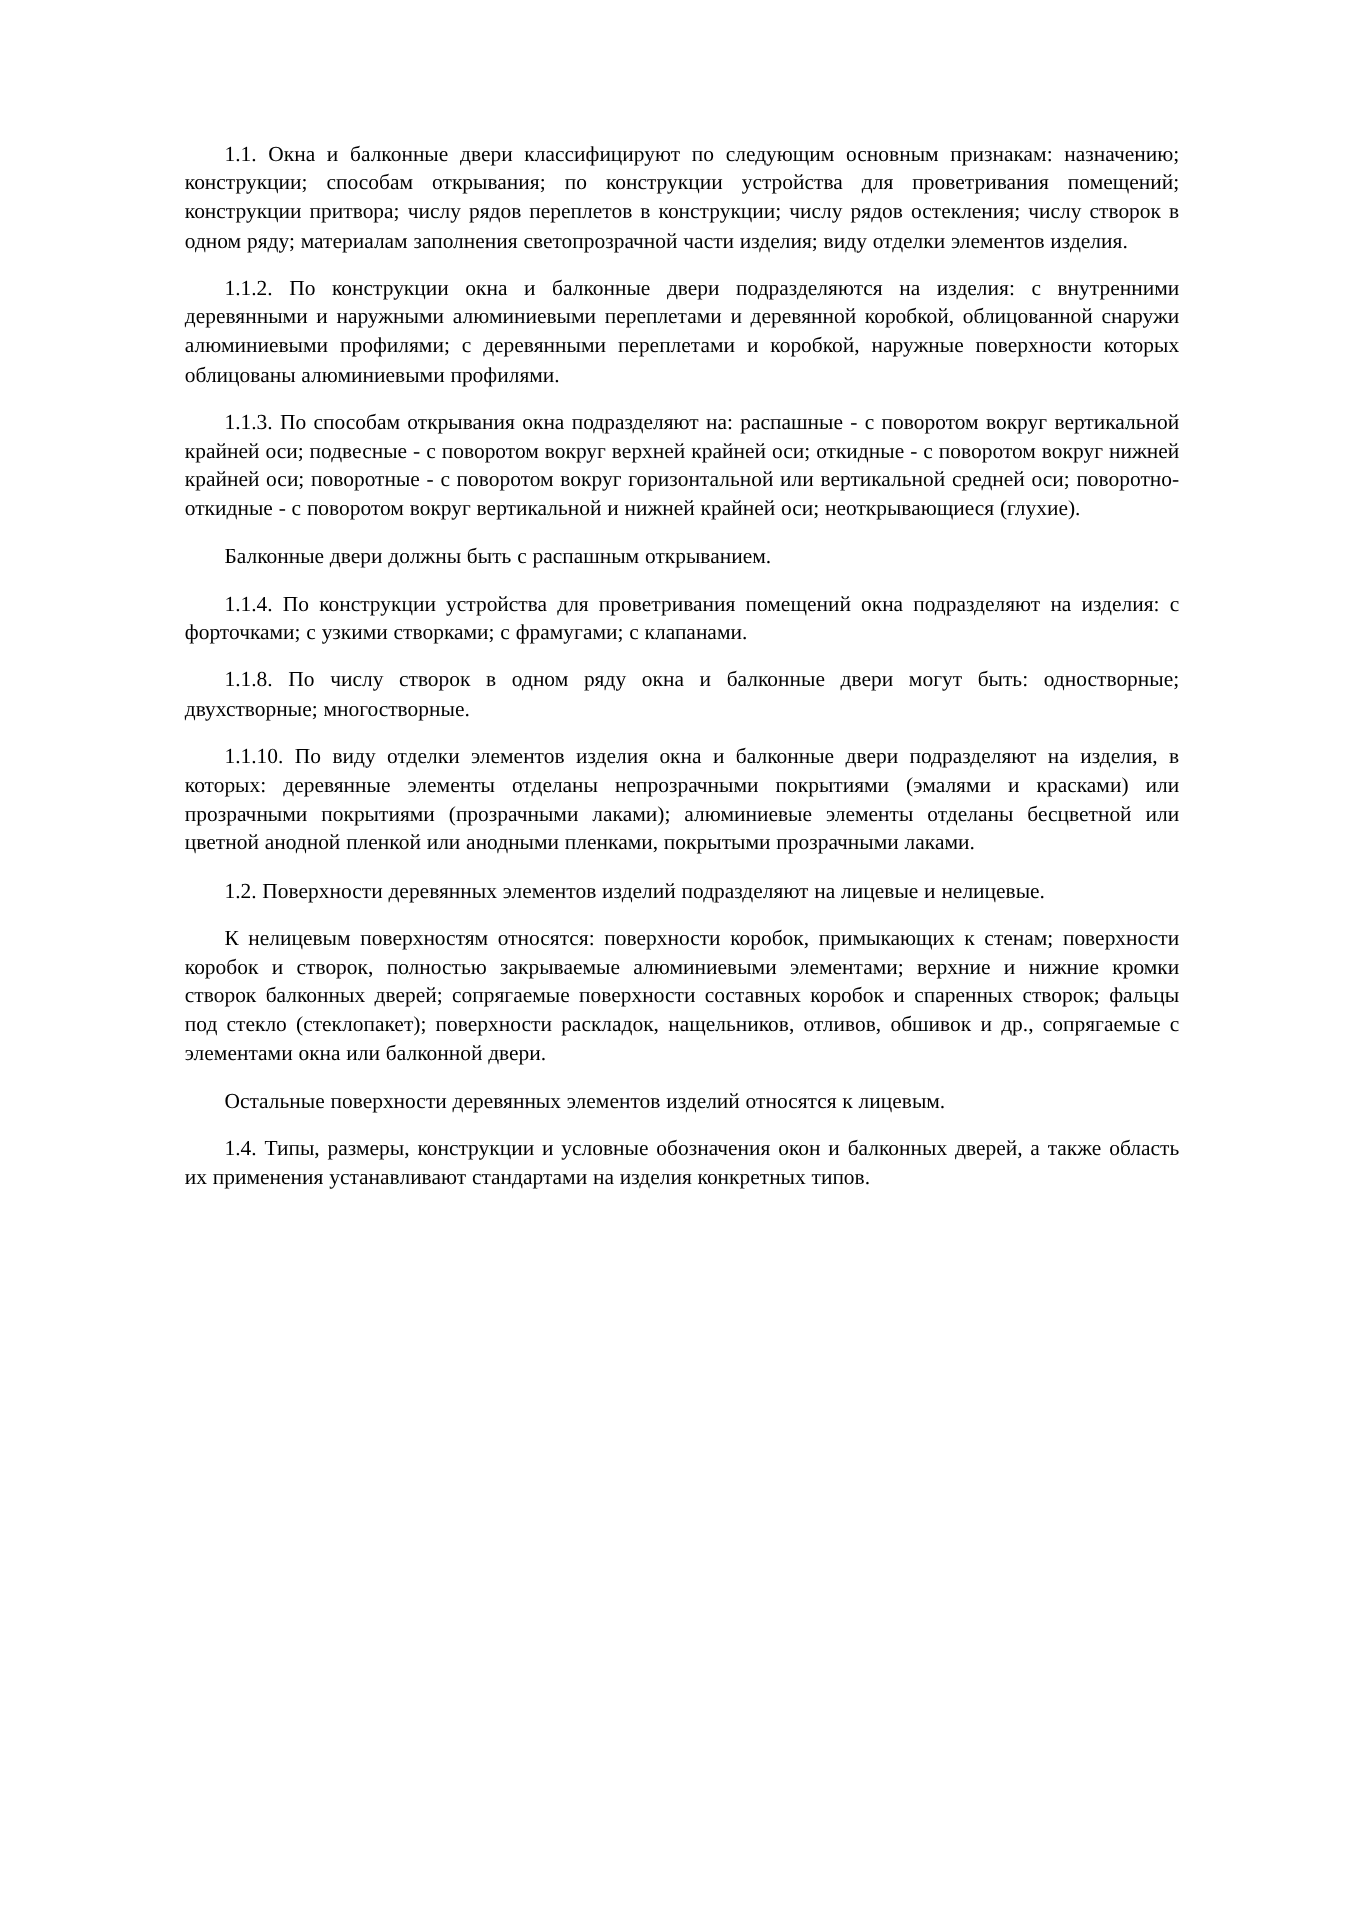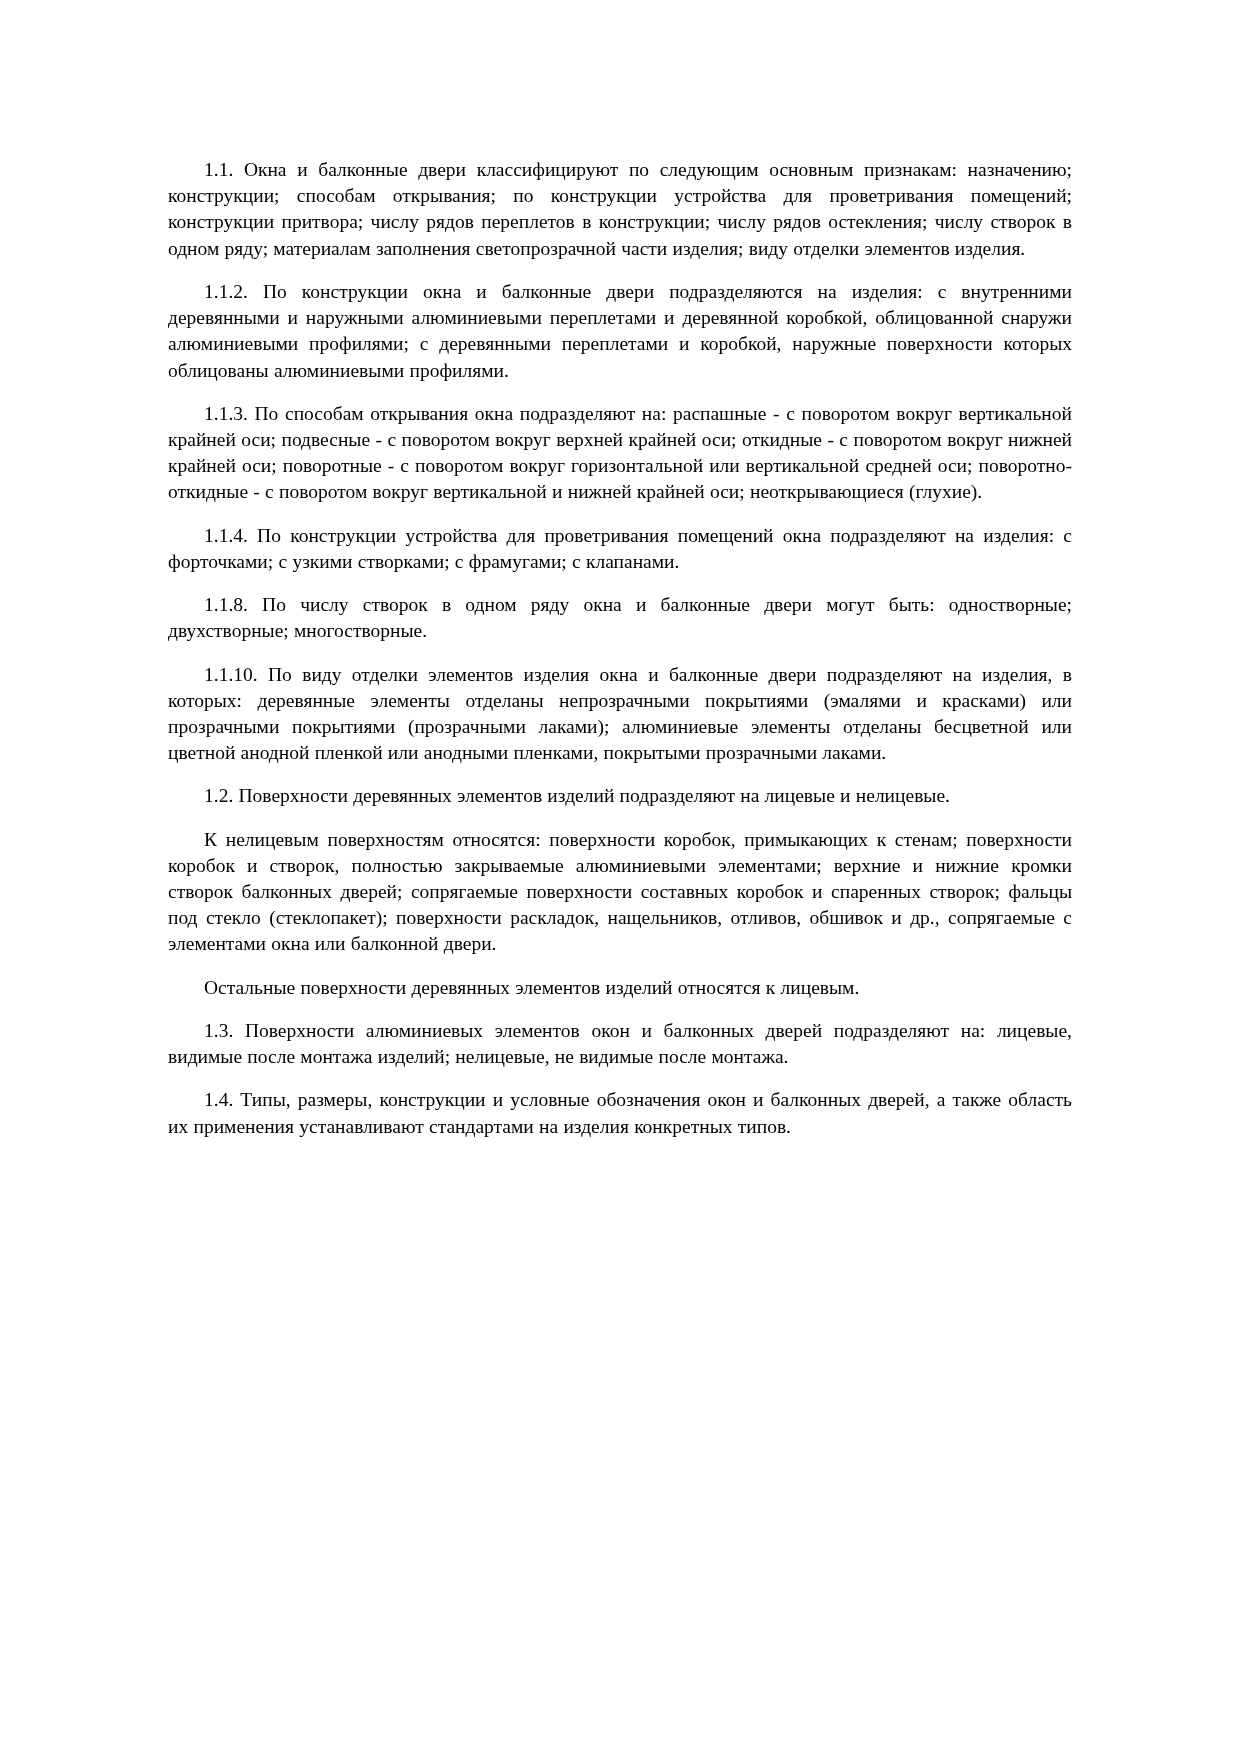--- a/index.html
+++ b/index.html
@@ -12,21 +12,20 @@
     width: 1240px;
     height: 1755px;
     background: #ffffff;
     box-sizing: border-box;
     padding: 128px 168px 0 168px;
     font-family: "Liberation Serif", serif;
     color: #000000;
   }
   .doc-body {
     width: 904px;
-    margin-top: 29px;
   }
   p.para {
     margin: 0 0 17px 0;
     font-size: 19.5px;
     line-height: 1.345;
     text-align: justify;
     text-justify: inter-word;
     text-indent: 36px;
     hyphens: none;
     word-spacing: 0.02em;
@@ -37,22 +36,22 @@
   }
 </style>
 </head>
 <body>
 
 <div class="page">
   <div class="doc-body">
     <p class="para">1.1. Окна и балконные двери классифицируют по следующим основным признакам: назначению; конструкции; способам открывания; по конструкции устройства для проветривания помещений; конструкции притвора; числу рядов переплетов в конструкции; числу рядов остекления; числу створок в одном ряду; материалам заполнения светопрозрачной части изделия; виду отделки элементов изделия.</p>
     <p class="para">1.1.2. По конструкции окна и балконные двери подразделяются на изделия: с внутренними деревянными и наружными алюминиевыми переплетами и деревянной коробкой, облицованной снаружи алюминиевыми профилями; с деревянными переплетами и коробкой, наружные поверхности которых облицованы алюминиевыми профилями.</p>
     <p class="para">1.1.3. По способам открывания окна подразделяют на: распашные - с поворотом вокруг вертикальной крайней оси; подвесные - с поворотом вокруг верхней крайней оси; откидные - с поворотом вокруг нижней крайней оси; поворотные - с поворотом вокруг горизонтальной или вертикальной средней оси; поворотно-откидные - с поворотом вокруг вертикальной и нижней крайней оси; неоткрывающиеся (глухие).</p>
+    <p class="para">Балконные двери должны быть с распашным открыванием.</p>
     <p class="para">1.1.4. По конструкции устройства для проветривания помещений окна подразделяют на изделия: с форточками; с узкими створками; с фрамугами; с клапанами.</p>
     <p class="para">1.1.8. По числу створок в одном ряду окна и балконные двери могут быть: одностворные; двухстворные; многостворные.</p>
     <p class="para">1.1.10. По виду отделки элементов изделия окна и балконные двери подразделяют на изделия, в которых: деревянные элементы отделаны непрозрачными покрытиями (эмалями и красками) или прозрачными покрытиями (прозрачными лаками); алюминиевые элементы отделаны бесцветной или цветной анодной пленкой или анодными пленками, покрытыми прозрачными лаками.</p>
     <p class="para">1.2. Поверхности деревянных элементов изделий подразделяют на лицевые и нелицевые.</p>
     <p class="para">К нелицевым поверхностям относятся: поверхности коробок, примыкающих к стенам; поверхности коробок и створок, полностью закрываемые алюминиевыми элементами; верхние и нижние кромки створок балконных дверей; сопрягаемые поверхности составных коробок и спаренных створок; фальцы под стекло (стеклопакет); поверхности раскладок, нащельников, отливов, обшивок и др., сопрягаемые с элементами окна или балконной двери.</p>
     <p class="para">Остальные поверхности деревянных элементов изделий относятся к лицевым.</p>
-    <p class="para">1.3. Поверхности алюминиевых элементов окон и балконных дверей подразделяют на: лицевые, видимые после монтажа изделий; нелицевые, не видимые после монтажа.</p>
     <p class="para">1.4. Типы, размеры, конструкции и условные обозначения окон и балконных дверей, а также область их применения устанавливают стандартами на изделия конкретных типов.</p>
   </div>
 </div>
 
 </body></html>

